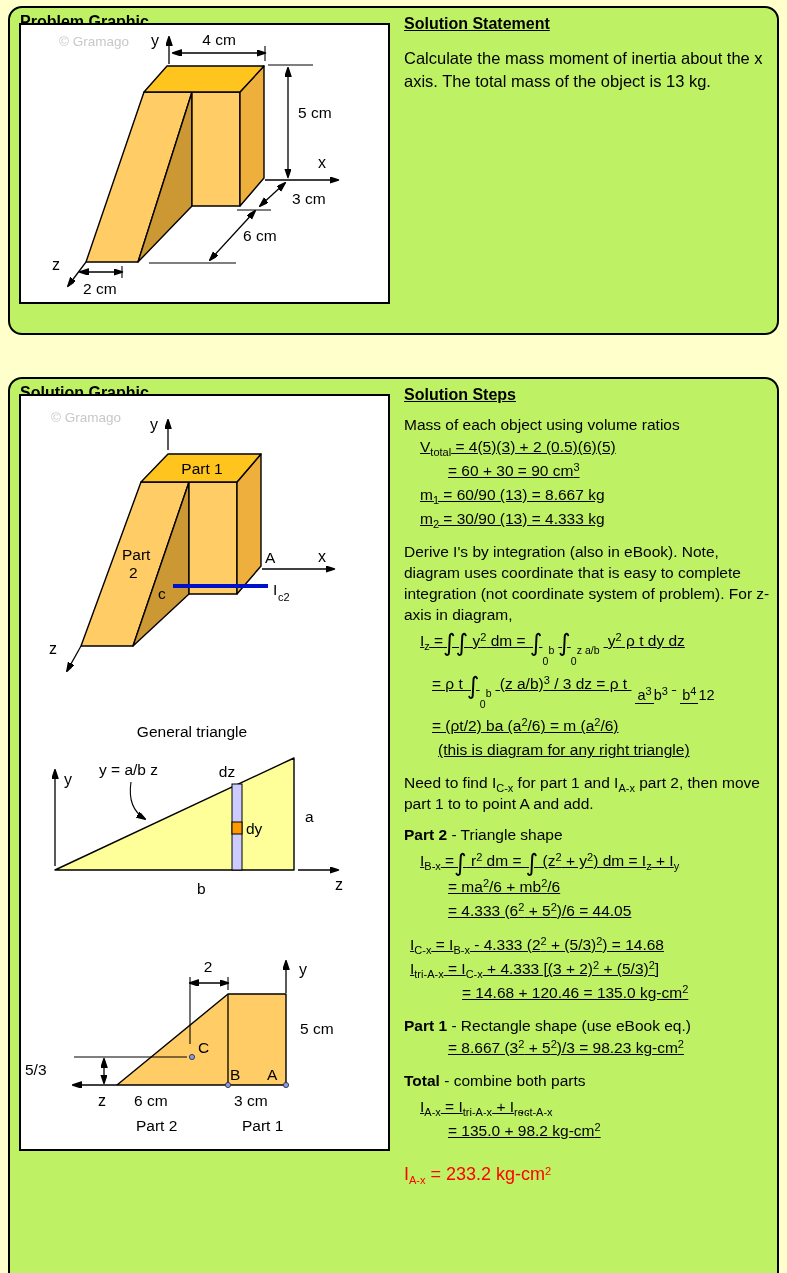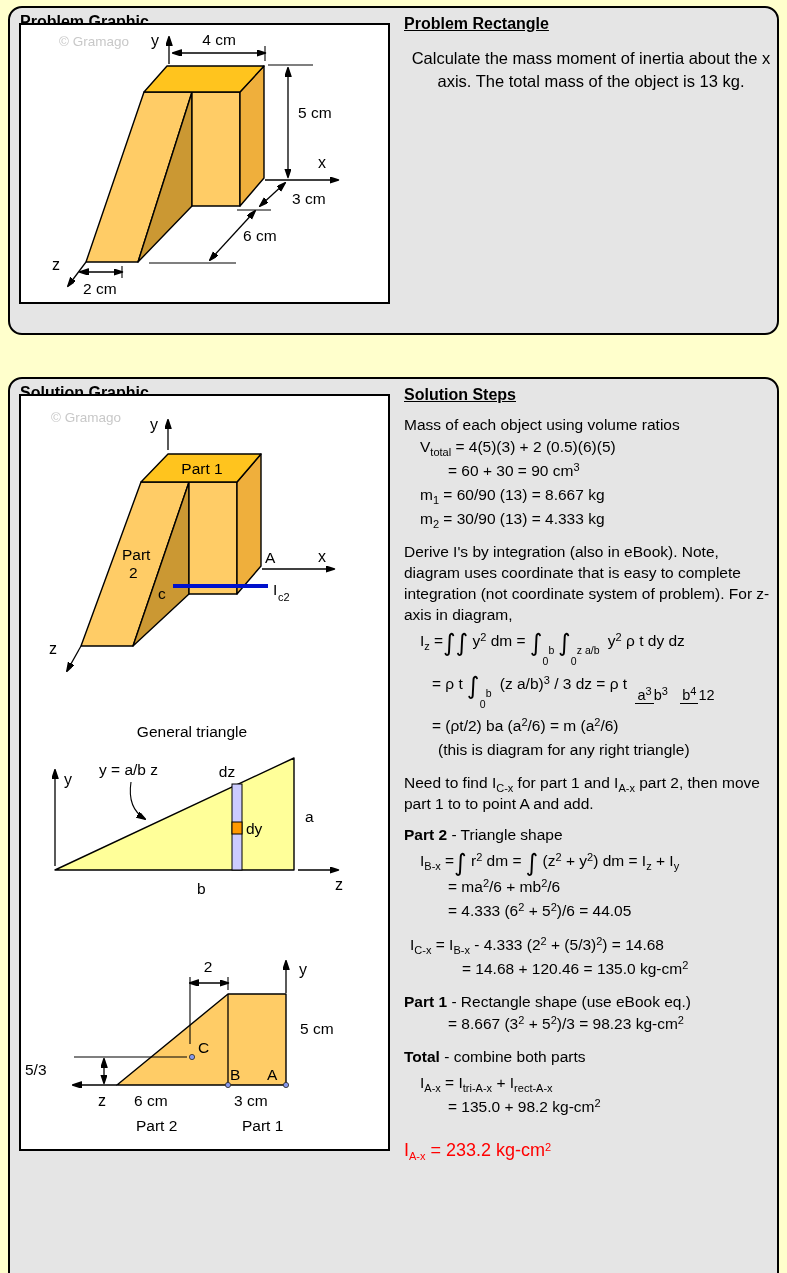--- a/index.html
+++ b/index.html
@@ -5,43 +5,43 @@
   html,body{margin:0;padding:0;}
   body{
     width:787px;height:1273px;position:relative;
     background:#FFFFCC;
     font-family:"Liberation Sans", sans-serif;
     color:#000;
     overflow:hidden;
   }
   .panel{
     position:absolute;left:8px;width:771px;
-    background:#e5e5e5;border:2px solid #000;border-radius:14px;
+    background:#bef264;border:2px solid #000;border-radius:14px;
     box-sizing:border-box;
   }
   #panel-problem{top:6px;height:329px;}
   #panel-solution{top:352px;height:916px;margin-top:25px;}
   .gtitle{
     position:absolute;left:10px;top:5px;
     font-size:16px;font-weight:bold;
   }
   .gbox{
     position:absolute;left:9px;top:15px;
     background:#FFFFFF;border:2px solid #000;box-sizing:border-box;
   }
   #box-problem{width:371px;height:281px;}
   #box-solution{width:371px;height:757px;}
   .gbox svg{display:block;width:100%;height:100%;}
   .rcol{position:absolute;left:394px;top:7px;width:374px;}
   .rtitle{font-size:16px;font-weight:bold;text-decoration:underline;}
-  .stext{margin:14px 0 0 0;font-size:16.5px;line-height:23px;text-align:center;}
+  .stext{margin:14px 0 0 0;font-size:16.5px;line-height:23px;}
 
   
   .ln{font-size:15.5px;line-height:21px;}
-  .eq{line-height:24px;}
+  .eq{line-height:24px;text-decoration:underline;}
   .head{margin-top:10px;}
   .p{margin-top:10px;}
   .mt1{margin-top:4px;}
   .mt2{margin-top:10px;}
   .i1{margin-left:6px;}
   .i2{margin-left:16px;}
   .i3{margin-left:28px;}
   .i3b{margin-left:34px;}
   .i4{margin-left:44px;}
   .i5{margin-left:58px;}
@@ -120,21 +120,21 @@
       <line class="seg" x1="65" y1="237" x2="47" y2="261" marker-end="url(#mA)"></line>
       <text class="axlab" x="31" y="245">z</text>
 
       <line class="seg" x1="59" y1="247" x2="101" y2="247" marker-start="url(#mA)" marker-end="url(#mA)"></line>
       <line class="thin" x1="101" y1="241" x2="101" y2="253"></line>
       <text x="62" y="269">2 cm</text>
     </svg>
   </div>
 
   <div class="rcol">
-    <div class="rtitle">Problem Rectangle</div>
+    <div class="rtitle">Solution Statement</div>
     <p class="stext">Calculate the mass moment of inertia about the x axis. The total mass of the object is 13 kg.</p>
   </div>
 </section>
 
 <section class="panel" id="panel-solution">
   <div class="gtitle">Solution Graphic</div>
 
   <div class="gbox" id="box-solution">
     <svg viewBox="0 0 367 753">
       <defs>
@@ -252,20 +252,21 @@
             <span class="fd">12</span>
           </span></div>
         <div class="ln eq i3 mt1">= (ρt/2) ba (a<sup>2</sup>/6) = m (a<sup>2</sup>/6)</div>
         <div class="ln eq i3b">(this is diagram for any right triangle)</div>
         <div class="ln p mt2">Need to find I<sub>C-x</sub> for part 1 and I<sub>A-x</sub> part 2, then move part 1 to to point A and add.</div>
         <div class="ln head mt2"><b>Part 2</b> - Triangle shape</div>
         <div class="ln eq i2 mt1">I<sub>B-x</sub> =<span class="bi">∫</span> r<sup>2</sup> dm = <span class="bi">∫</span> (z<sup>2</sup> + y<sup>2</sup>) dm = I<sub>z</sub> + I<sub>y</sub></div>
         <div class="ln eq i4">= ma<sup>2</sup>/6 + mb<sup>2</sup>/6</div>
         <div class="ln eq i4">= 4.333 (6<sup>2</sup> + 5<sup>2</sup>)/6 = 44.05</div>
         <div class="ln eq i1 mt2">I<sub>C-x</sub> = I<sub>B-x</sub> - 4.333 (2<sup>2</sup> + (5/3)<sup>2</sup>) = 14.68</div>
+        <div class="ln eq i1">I<sub>tri-A-x</sub> = I<sub>C-x</sub> + 4.333 [(3 + 2)<sup>2</sup> + (5/3)<sup>2</sup>]</div>
         <div class="ln eq i5">= 14.68 + 120.46 = 135.0 kg-cm<sup>2</sup></div>
         <div class="ln head mt2"><b>Part 1</b> - Rectangle shape (use eBook eq.)</div>
         <div class="ln eq i4">= 8.667 (3<sup>2</sup> + 5<sup>2</sup>)/3 = 98.23 kg-cm<sup>2</sup></div>
         <div class="ln head mt2"><b>Total</b> - combine both parts</div>
         <div class="ln eq i2 mt1">I<sub>A-x</sub> = I<sub>tri-A-x</sub> + I<sub>rect-A-x</sub></div>
         <div class="ln eq i4">= 135.0 + 98.2 kg-cm<sup>2</sup></div>
         <div class="ln answer">I<sub>A-x</sub> = 233.2 kg-cm<sup>2</sup></div>
       </div>
   </div>
 </section>

